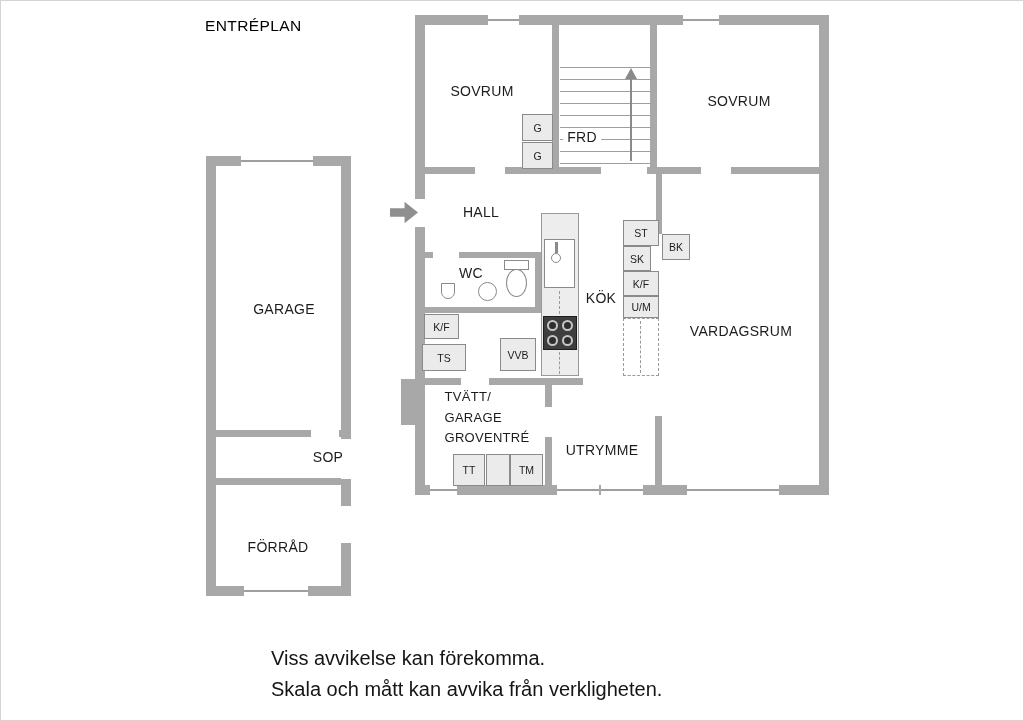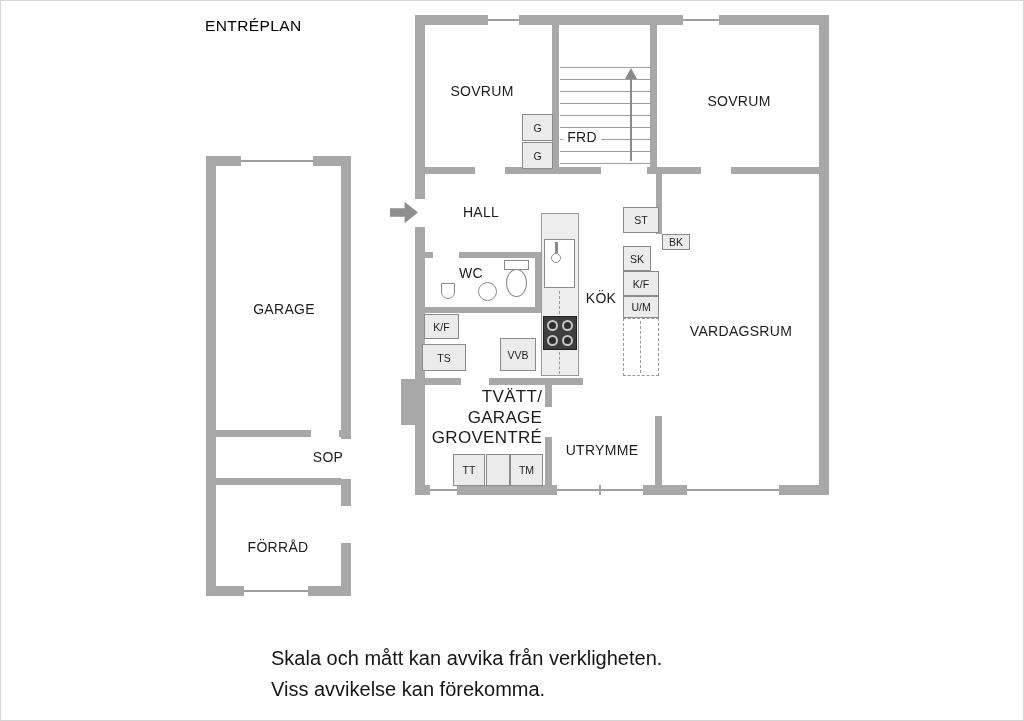--- a/index.html
+++ b/index.html
@@ -26,22 +26,22 @@
   .stair-line{position:absolute;background:#8a8a8a;z-index:3;}
   .tri-up{position:absolute;width:0;height:0;border-left:6px solid transparent;
     border-right:6px solid transparent;border-bottom:11px solid #8a8a8a;z-index:3;}
   .entry-arrow{position:absolute;background:#8f8f8f;z-index:4;
     clip-path:polygon(0 34%,52% 34%,52% 10%,100% 50%,52% 90%,52% 66%,0 66%);}
   .stove{position:absolute;background:#3e3e3e;border:1px solid #1e1e1e;box-sizing:border-box;
     display:grid;grid-template-columns:1fr 1fr;place-items:center;padding:1px;z-index:3;}
   .burner{width:11px;height:11px;border-radius:50%;border:2px solid #c6c6c6;background:#2e2e2e;box-sizing:border-box;}
   .title{position:absolute;left:204px;top:16px;font-size:15.5px;letter-spacing:.4px;color:#000;z-index:5;}
   .footer{position:absolute;left:270px;top:642px;font-size:20px;line-height:31px;color:#151515;z-index:5;}
-  .tvatt{position:absolute;left:486px;top:417px;transform:translate(-50%,-50%);text-align:right;
-    font-size:17px;line-height:20.5px;letter-spacing:.3px;color:#1c1c1c;z-index:4;}
+  .tvatt{position:absolute;left:486px;top:417px;transform:translate(-50%,-50%);text-align:left;
+    font-size:13px;line-height:20.5px;letter-spacing:.3px;color:#1c1c1c;z-index:4;}
   .tank-text{position:absolute;left:218px;top:435px;width:88px;height:35px;background:#fff;
     border:1px solid #8a8a8a;box-sizing:border-box;display:flex;flex-direction:column;align-items:center;
     justify-content:center;font-size:8px;line-height:10px;letter-spacing:.2px;color:#1c1c1c;z-index:3;}
 </style>
 </head>
 <body>
 
 <div id="canvas">
 
   <div class="title">ENTRÉPLAN</div>
@@ -102,27 +102,27 @@
   <div class="stair-line" style="left:554px;top:241px;width:3px;height:11px"></div>
   <div class="dashv" style="left:558px;top:290px;height:23px"></div>
   <div class="dashv" style="left:558px;top:351px;height:22px"></div>
   <div class="stove" style="left:542px;top:315px;width:34px;height:34px">
     <span class="burner"></span>
     <span class="burner"></span>
     <span class="burner"></span>
     <span class="burner"></span>
   </div>
 
-  <div class="box" style="left:622px;top:206px;width:36px;height:26px">ST</div>
+  <div class="box" style="left:622px;top:219px;width:36px;height:26px">ST</div>
   <div class="box" style="left:622px;top:245px;width:28px;height:25px">SK</div>
   <div class="box" style="left:622px;top:270px;width:36px;height:25px">K/F</div>
   <div class="box" style="left:622px;top:295px;width:36px;height:22px">U/M</div>
   <div class="dashedbox" style="left:622px;top:317px;width:36px;height:58px"></div>
   <div class="dashv" style="left:639px;top:320px;height:52px"></div>
-  <div class="box" style="left:661px;top:233px;width:28px;height:16px">BK</div>
+  <div class="box" style="left:661px;top:233px;width:28px;height:26px">BK</div>
 
   <div class="box" style="left:521px;top:113px;width:31px;height:27px">G</div>
   <div class="box" style="left:521px;top:141px;width:31px;height:27px">G</div>
 
   <div class="fix" style="left:503px;top:259px;width:25px;height:10px"></div>
   <div class="fix" style="left:505px;top:268px;width:21px;height:28px;border-radius:50%"></div>
   <div class="fix" style="left:477px;top:281px;width:19px;height:19px;border-radius:50%"></div>
   <div class="fix" style="left:440px;top:282px;width:14px;height:16px;border-radius:0 0 7px 7px"></div>
 
   <div class="box" style="left:423px;top:313px;width:35px;height:25px">K/F</div>
@@ -145,17 +145,17 @@
   <div class="lbl" style="left:327px;top:456px">SOP</div>
   <div class="lbl" style="left:277px;top:546px">FÖRRÅD</div>
 
   <div class="tvatt">
     <div>TVÄTT/</div>
     <div>GARAGE</div>
     <div>GROVENTRÉ</div>
   </div>
 
   <div class="footer">
+    <div>Viss avvikelse kan förekomma.</div>
     <div>Skala och mått kan avvika från verkligheten.</div>
-    <div>Viss avvikelse kan förekomma.</div>
   </div>
 
 </div>
 
 </body></html>

